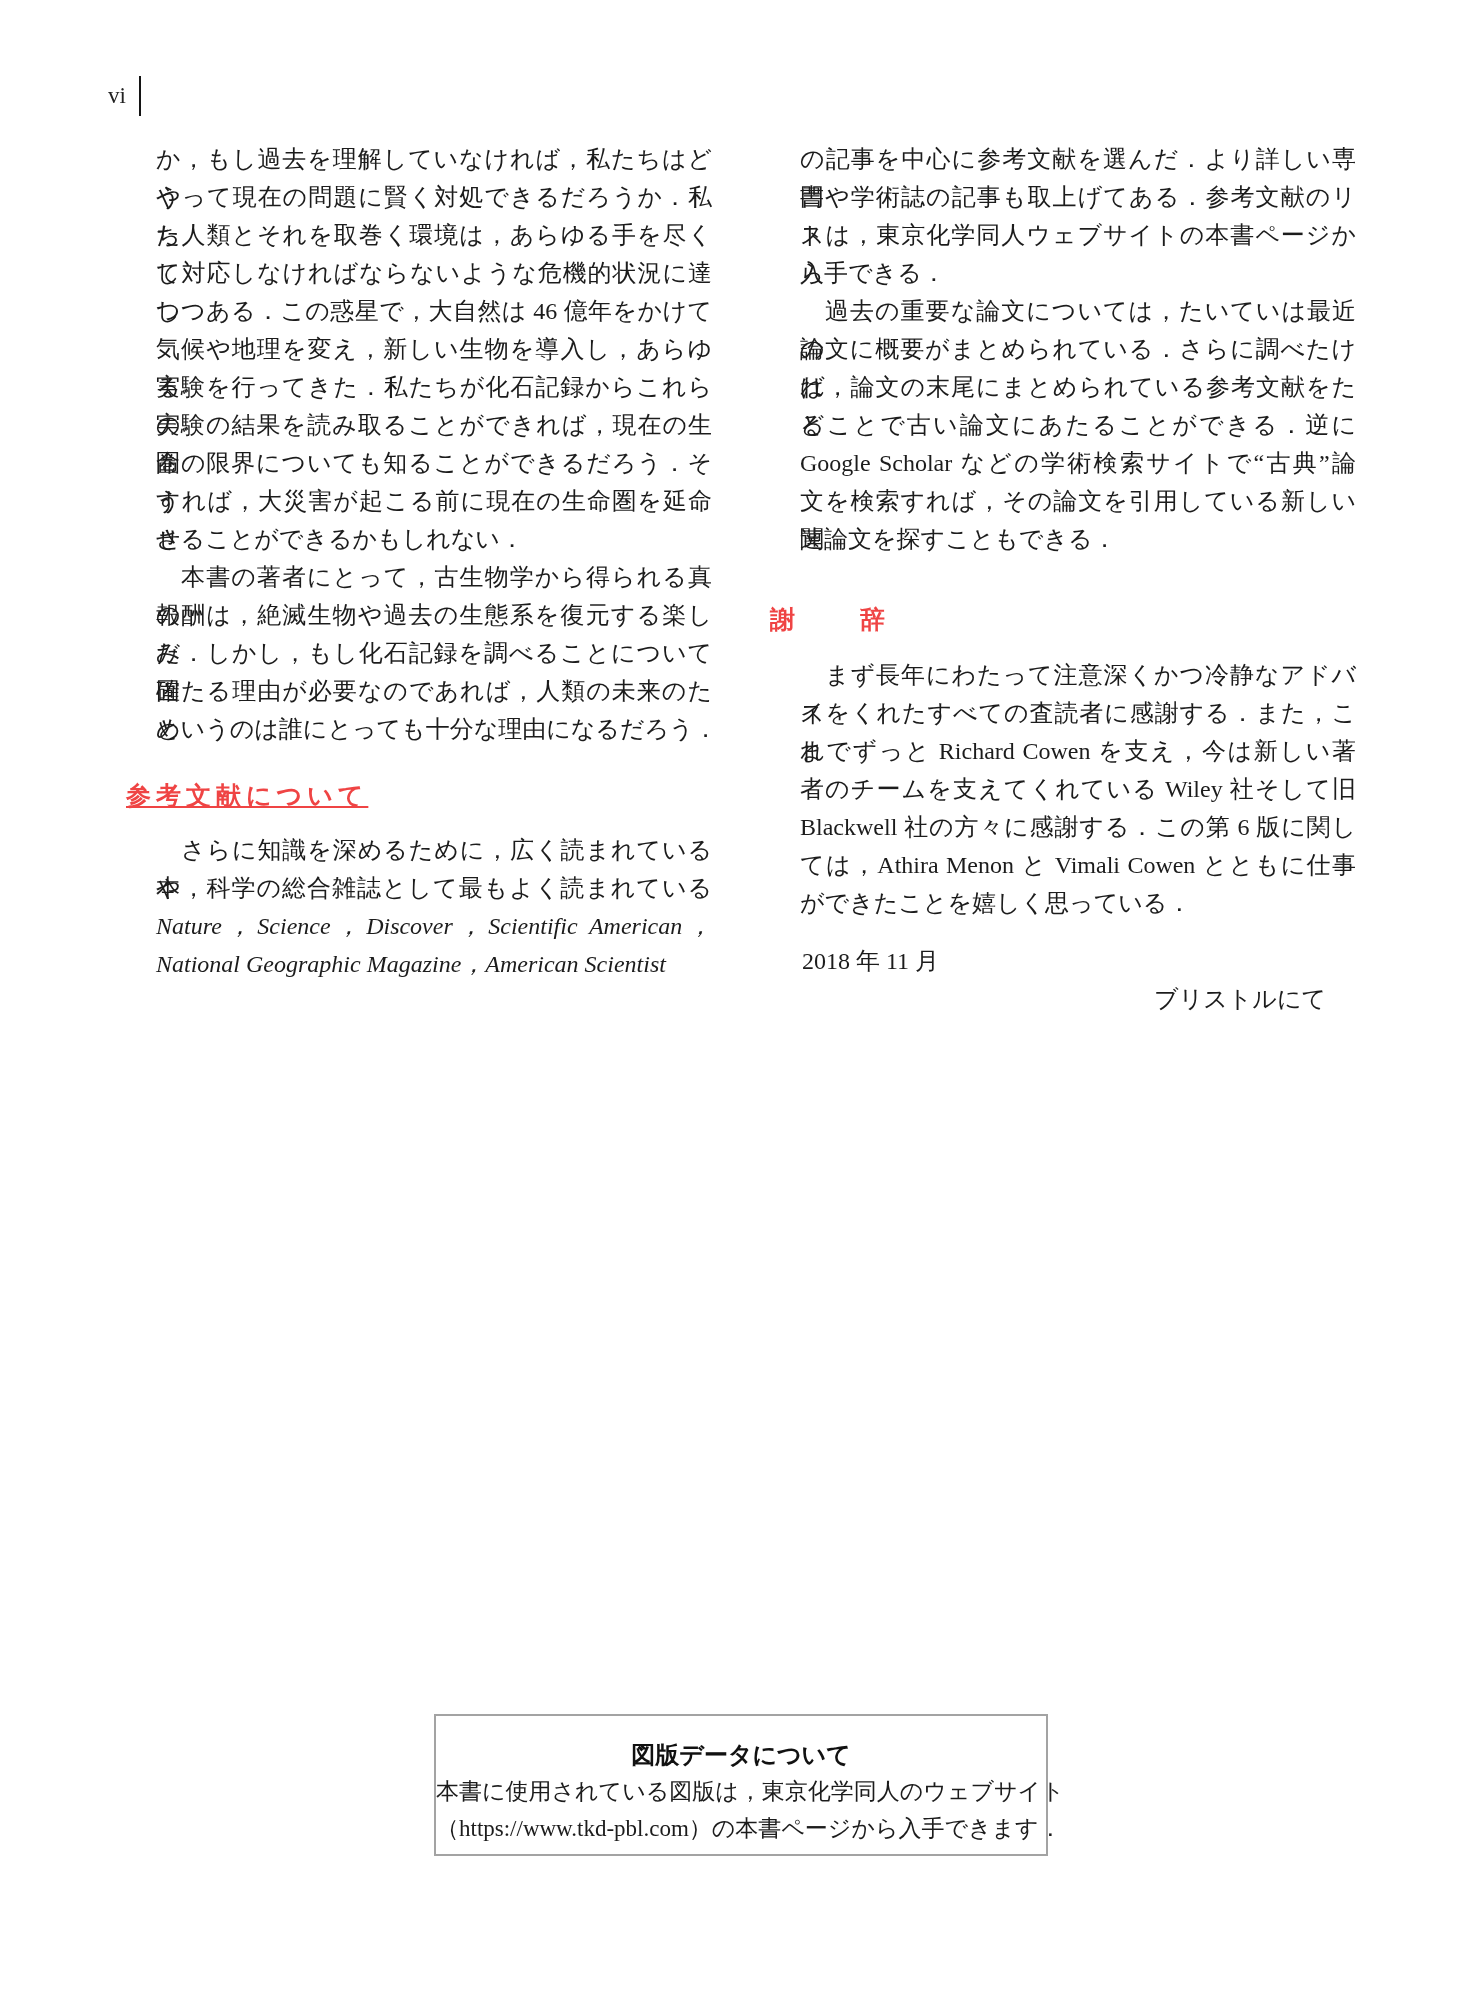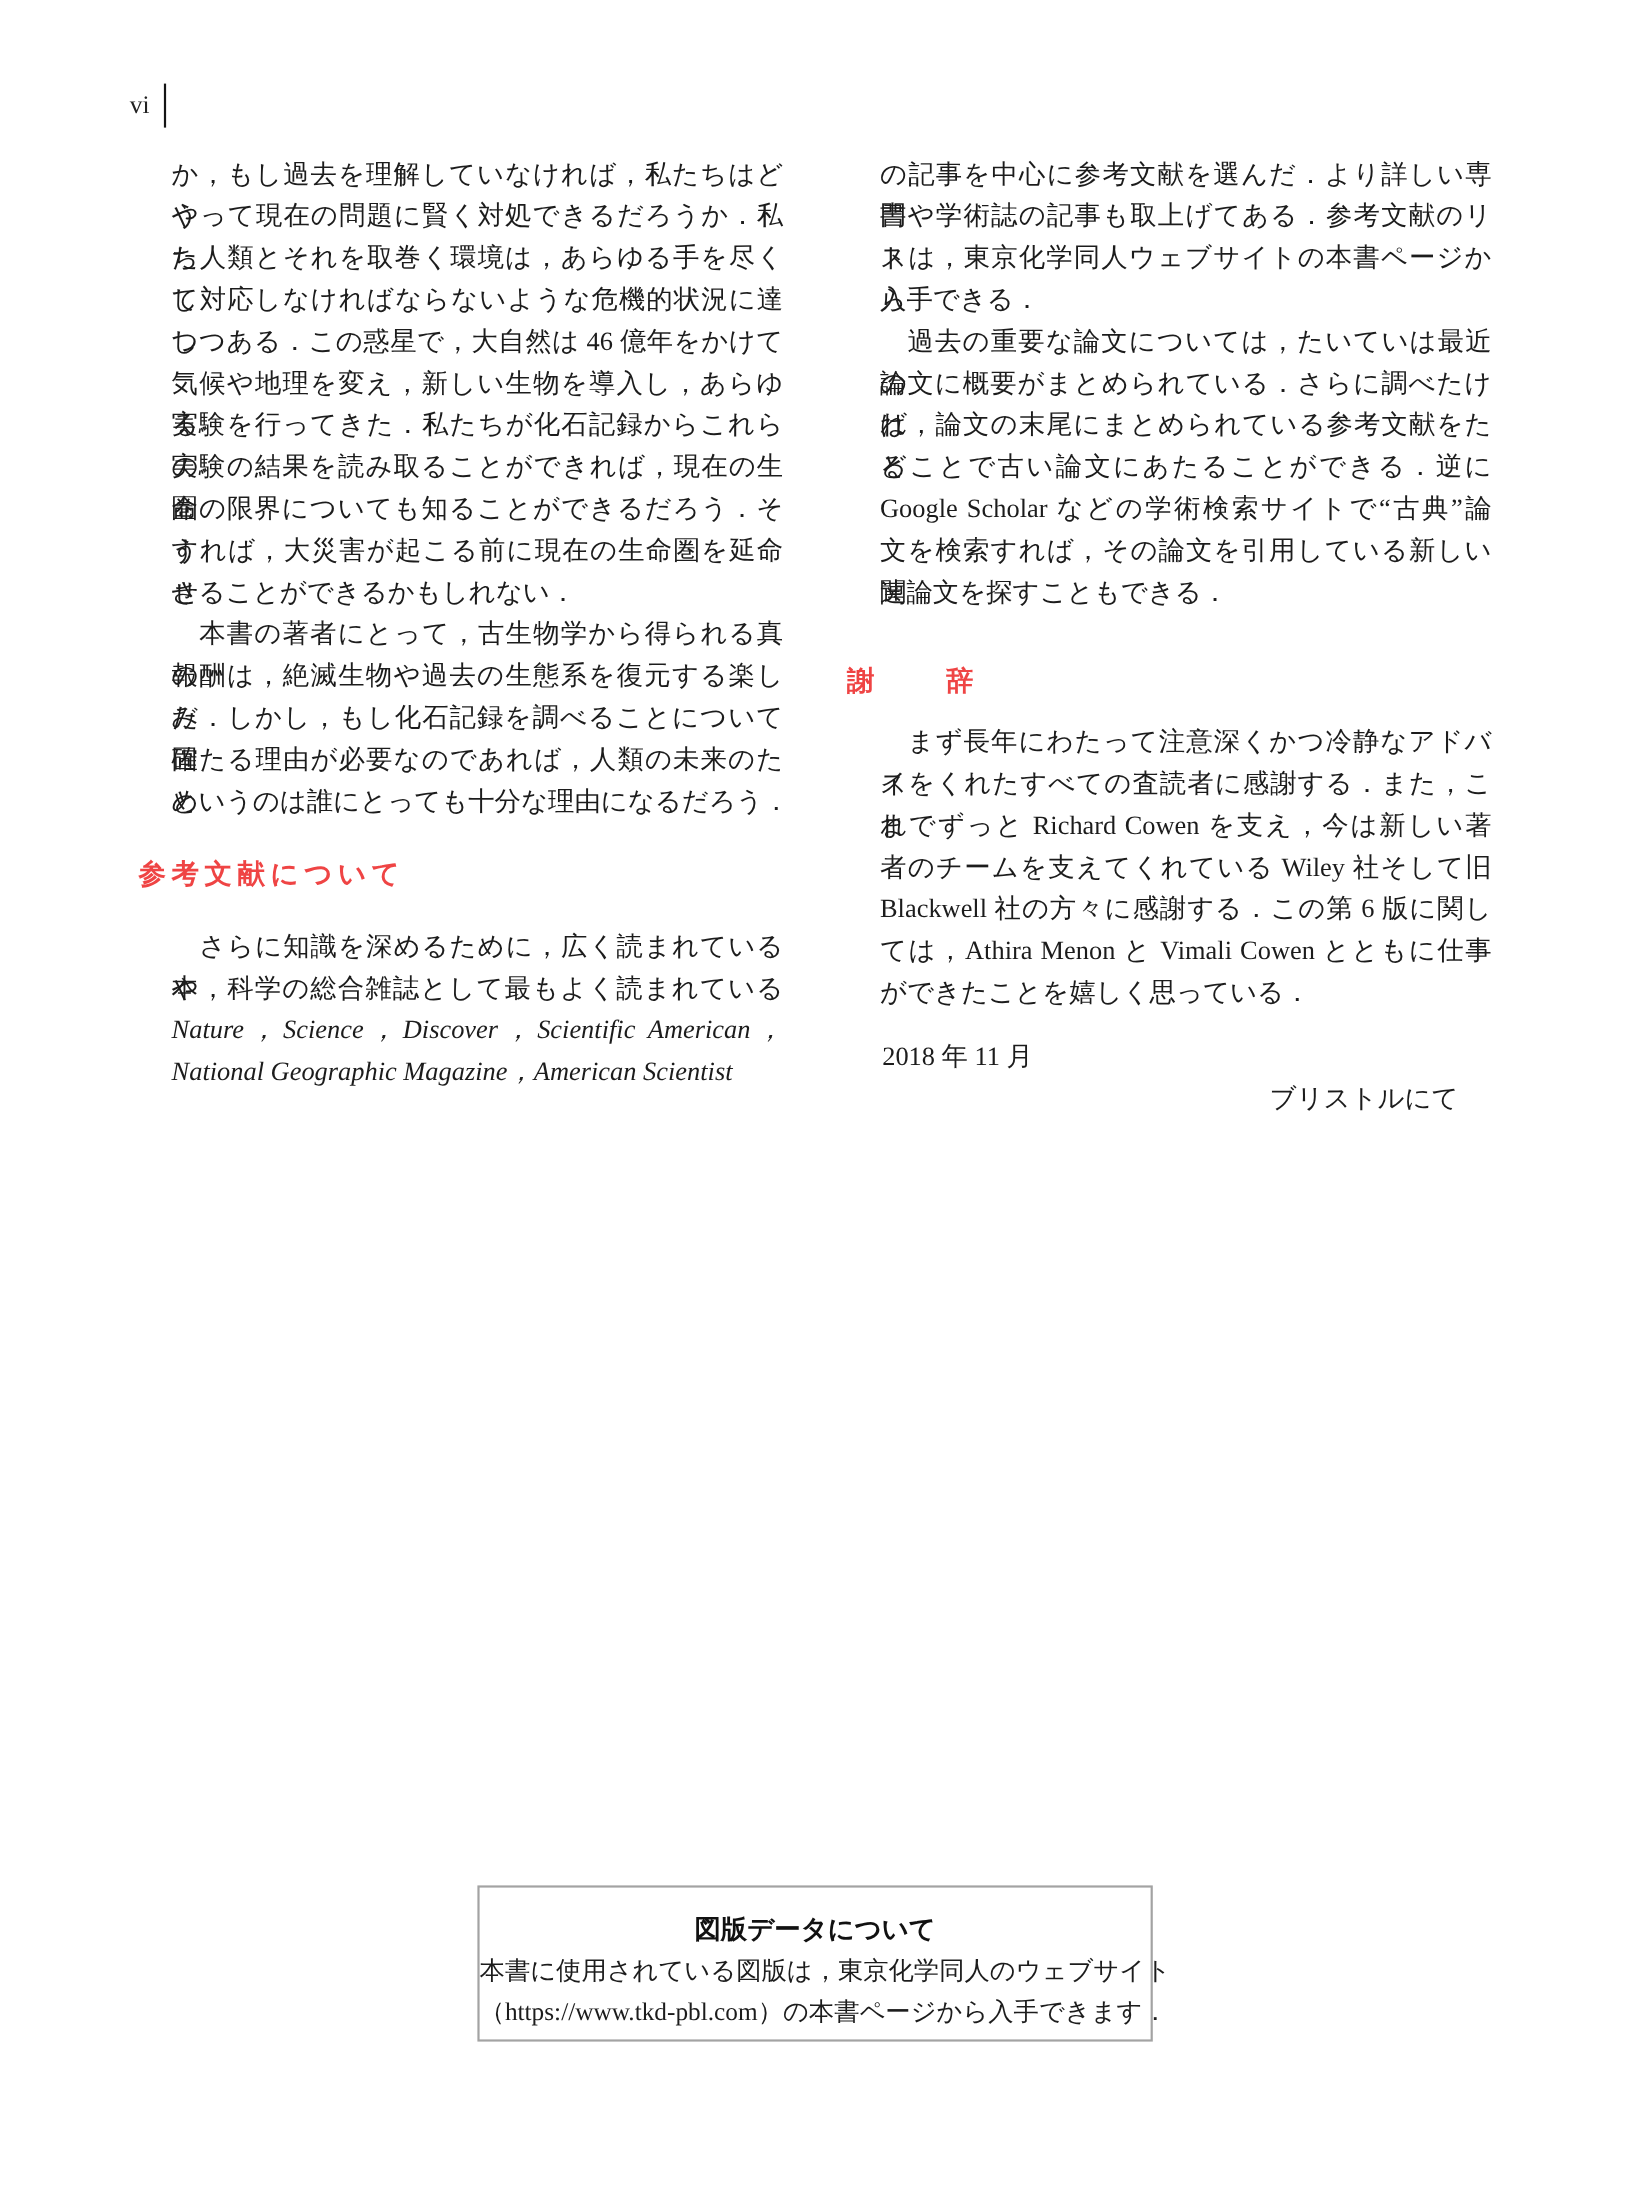--- a/index.html
+++ b/index.html
@@ -9,21 +9,21 @@
     width: 1480px;
     height: 2000px;
     background: #ffffff;
     margin: 0 auto;
     overflow: hidden;
     color: #1c1c1c;
     font-family: "Liberation Serif", "DejaVu Serif", serif;
   }
   .folio {
     position: absolute;
-    left: 118px;
+    left: 108px;
     top: 76px;
     display: flex;
     align-items: center;
     justify-content: center;
   }
   .folio .num {
     font-size: 23px;
     color: #222;
     font-family: "Liberation Serif", "DejaVu Serif", serif;
   }
@@ -57,21 +57,21 @@
     font-style: italic;
   }
   .sec-heading {
     font-family: "Liberation Sans", "DejaVu Sans", sans-serif;
     font-weight: bold;
     font-size: 25px;
     letter-spacing: 5px;
     color: #ef4444;
     line-height: 42px;
   }
-  .heading-refs { margin-top: 26px; margin-bottom: 26px; }
+  .heading-refs { margin-top: 26px; margin-bottom: 15px; text-decoration: underline; }
   .heading-ack  { margin-top: 40px; margin-bottom: 16px; }
   .date-line {
     margin-top: 20px;
     padding-left: 32px;
     font-size: 24px;
     line-height: 38px;
   }
   .place-line {
     text-align: right;
     font-size: 24px;

